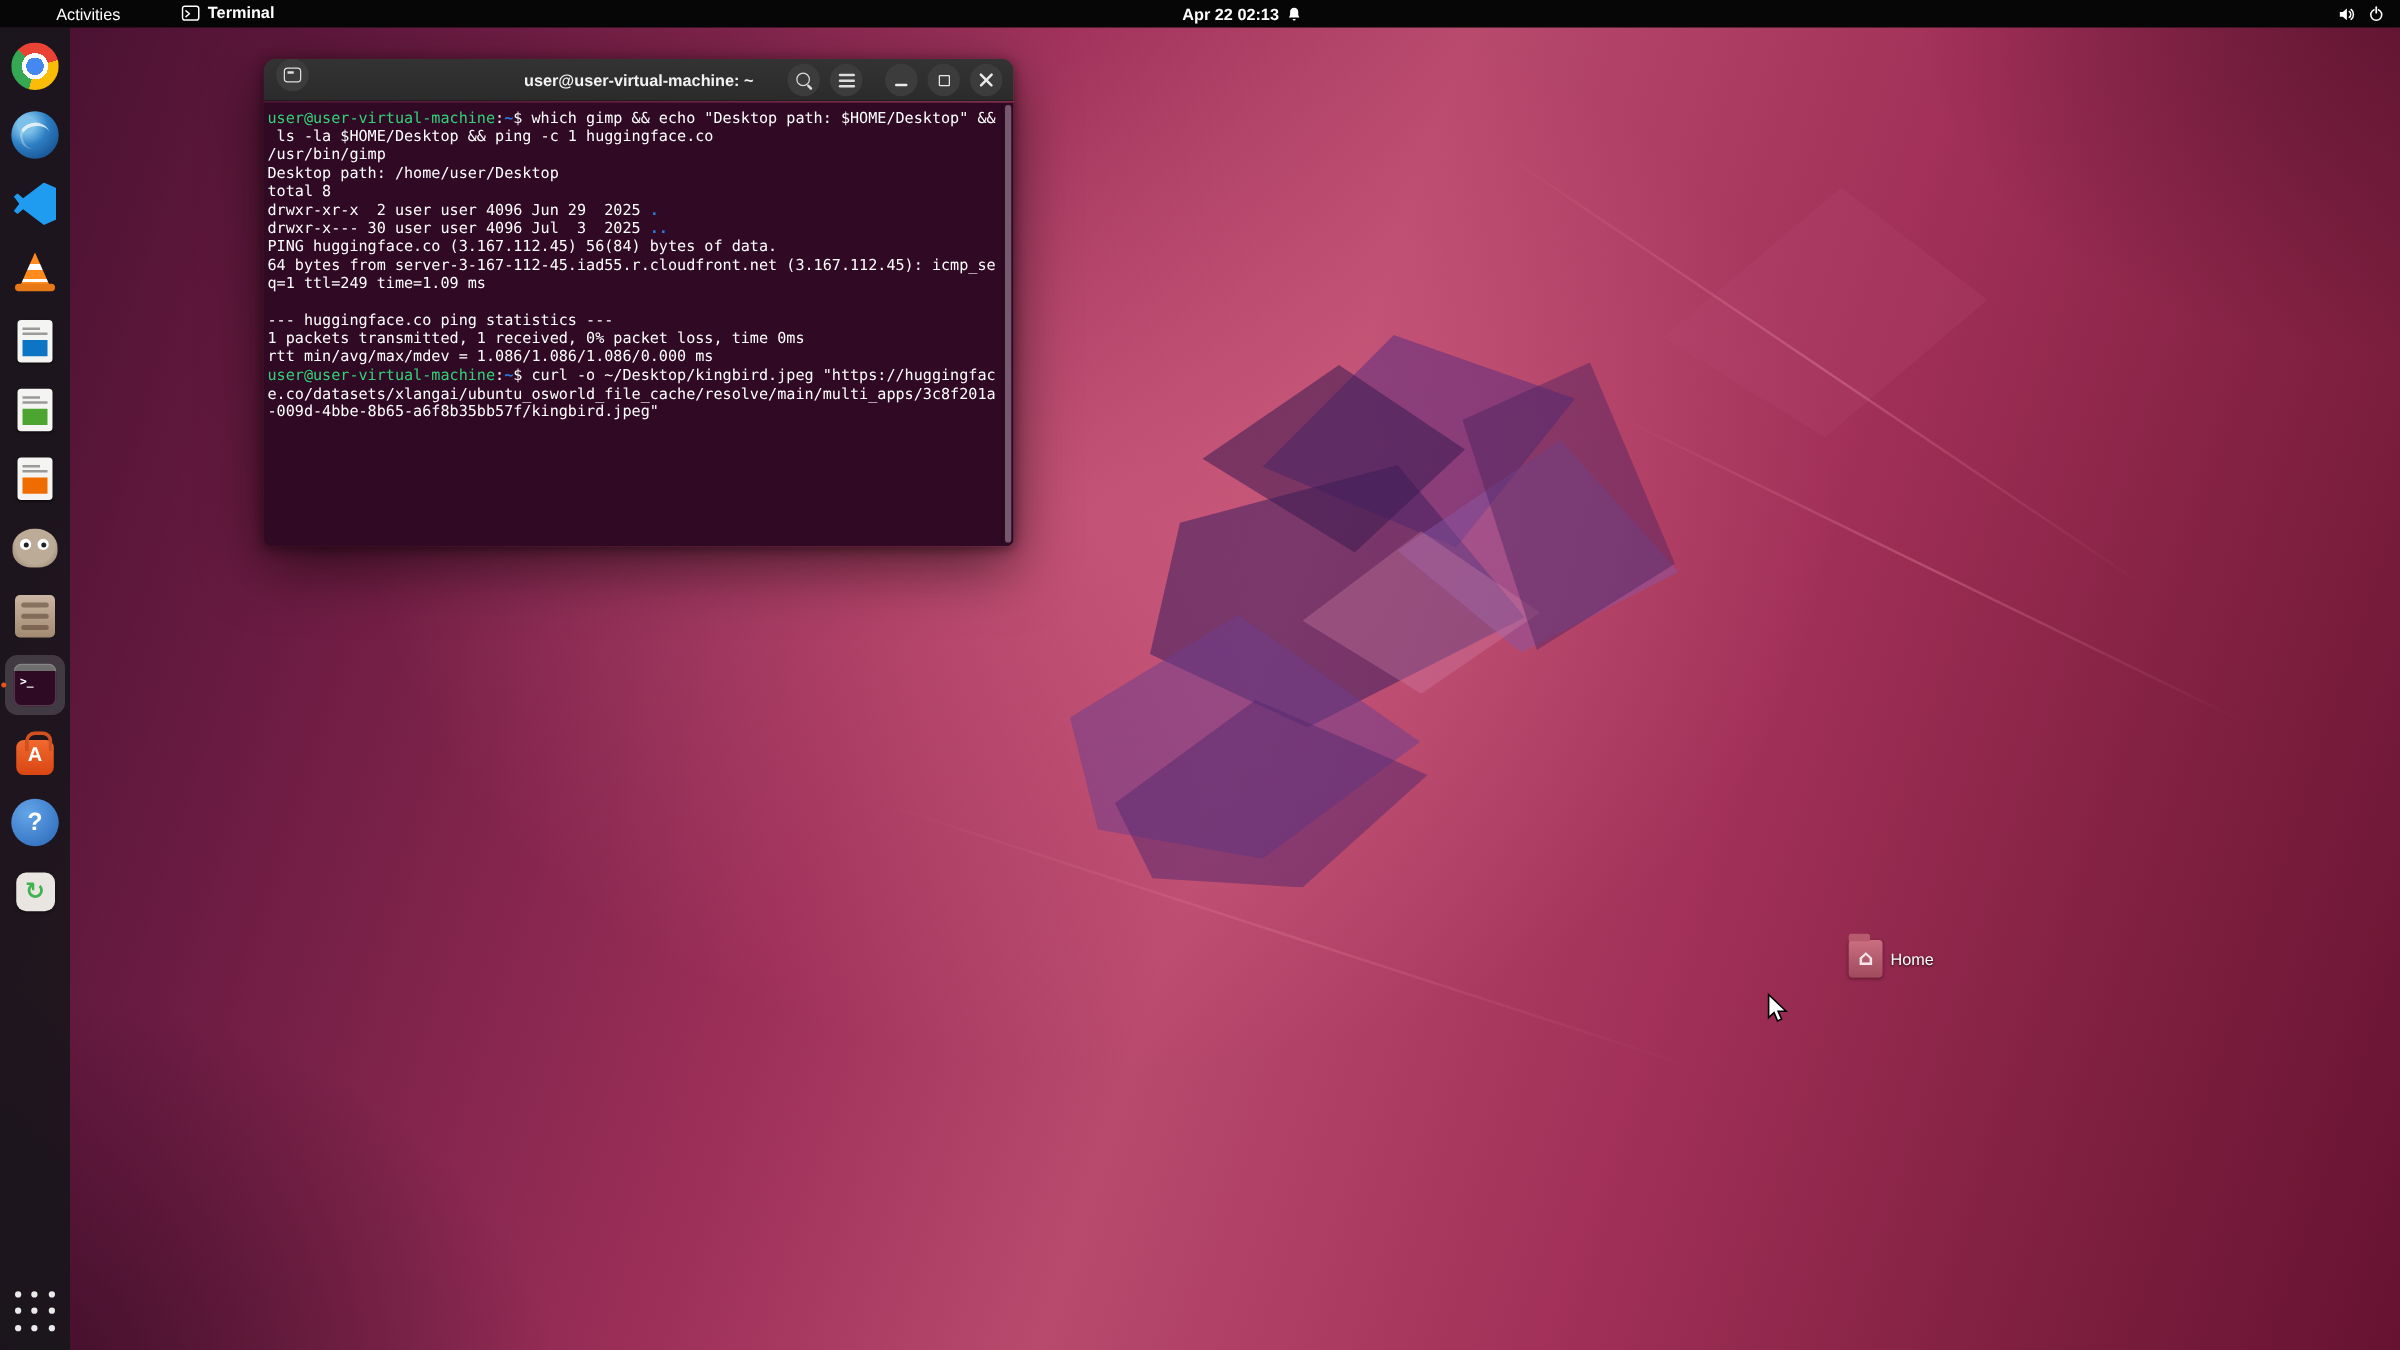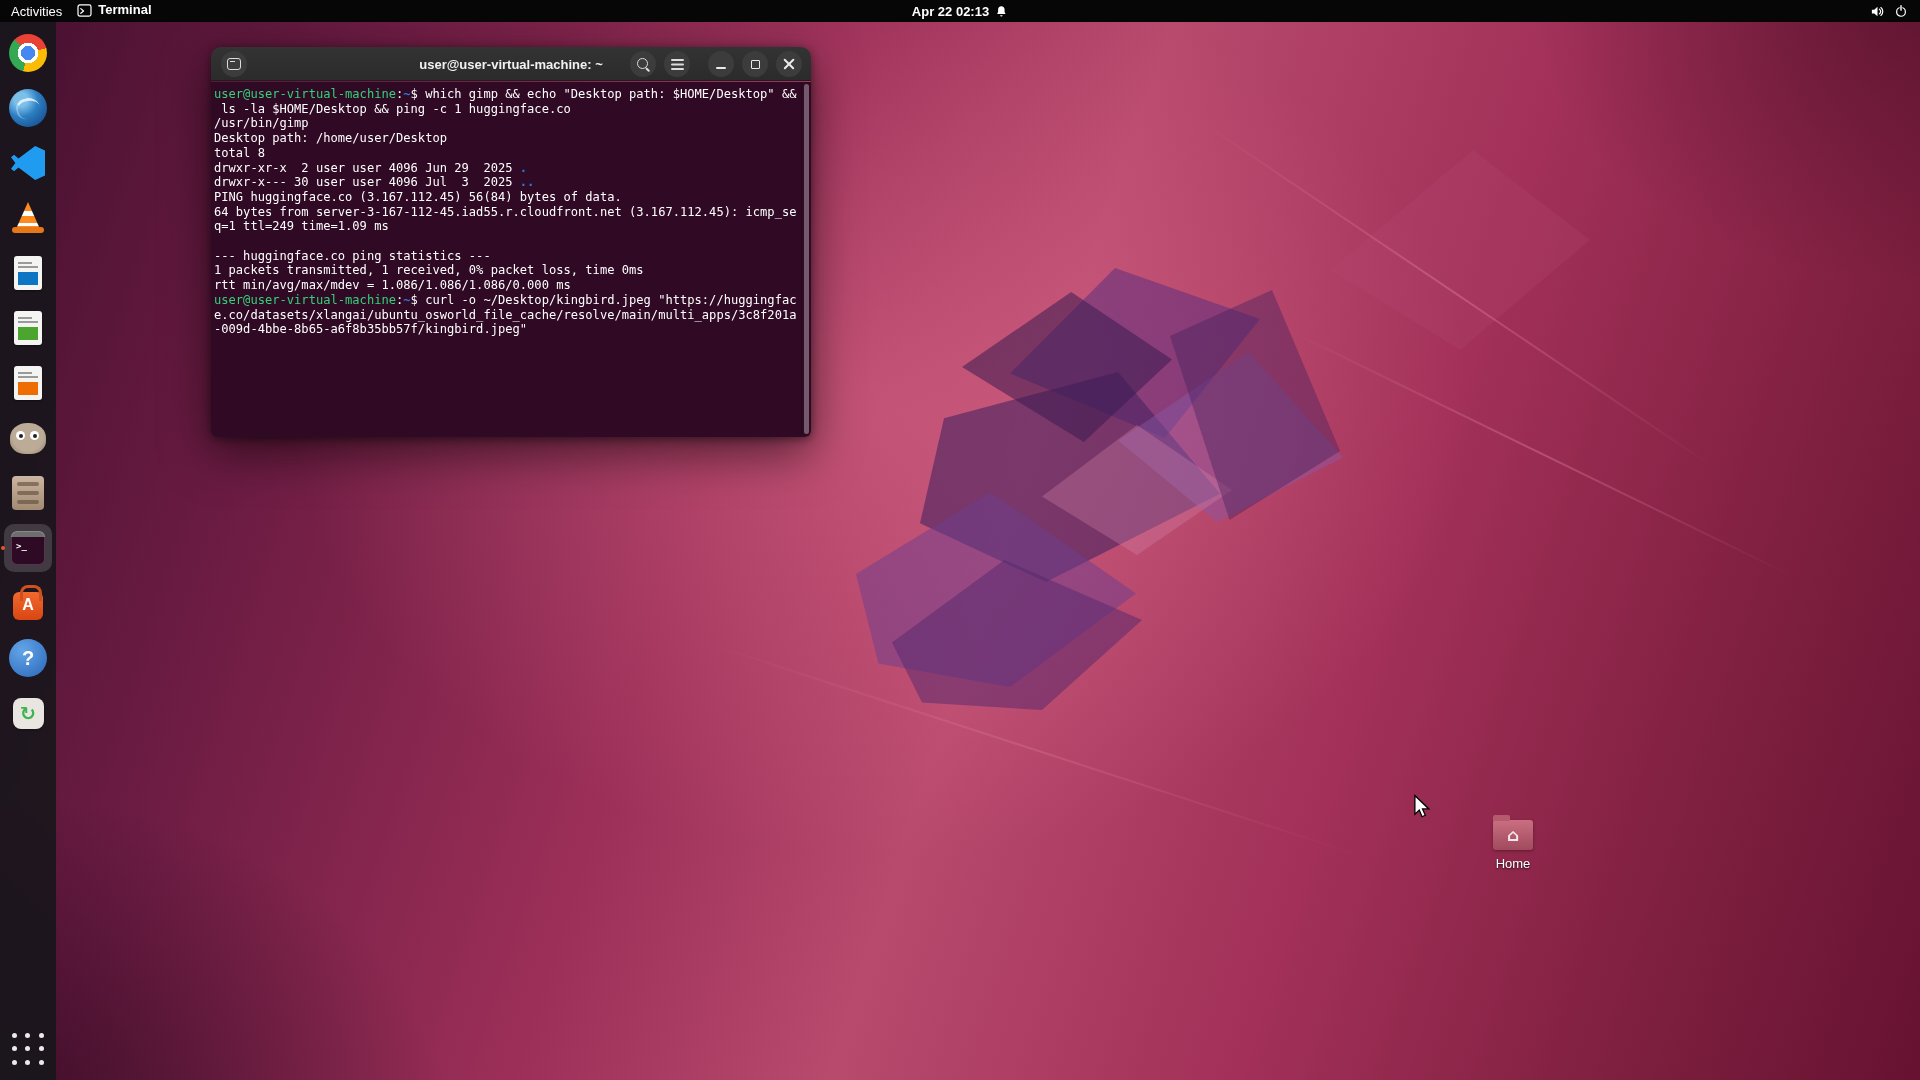--- a/index.html
+++ b/index.html
@@ -24,21 +24,21 @@
   .s7{left:1042px;top:425px;width:190px;height:130px;background:#d887ab;opacity:.32;clip-path:polygon(0 55%,50% 0,100% 50%,50% 100%);}
   .s8{left:1170px;top:290px;width:170px;height:230px;background:#45225e;opacity:.42;clip-path:polygon(0 20%,60% 0,100% 70%,35% 100%);}
   .s9{left:1330px;top:150px;width:260px;height:200px;background:#b5486f;opacity:.25;clip-path:polygon(0 60%,55% 0,100% 45%,50% 100%);}
   .streak{position:absolute;height:2px;background:linear-gradient(90deg,rgba(255,170,190,0),rgba(255,170,190,.28),rgba(255,170,190,0));}
   .k1{left:1200px;top:120px;width:620px;transform:rotate(34deg);transform-origin:left center;}
   .k2{left:1290px;top:330px;width:560px;transform:rotate(26deg);transform-origin:left center;}
   .k3{left:700px;top:640px;width:700px;transform:rotate(18deg);transform-origin:left center;opacity:.6;}
 
   
   .topbar{position:absolute;left:0;top:0;right:0;height:22px;background:#060606;display:flex;align-items:center;z-index:50;color:#fff;font-size:13px;}
-  .topbar button{background:none;border:0;color:#fff;font:inherit;height:22px;display:flex;align-items:center;gap:6px;padding:5px 11px;cursor:default;}
+  .topbar button{background:none;border:0;color:#fff;font:inherit;height:22px;display:flex;align-items:center;gap:6px;padding:5px 11px;cursor:default;margin-left:34px;}
   .topbar .app-menu{font-weight:700;padding-left:4px;align-items:flex-end;}
   .topbar .clock{position:absolute;left:50%;transform:translateX(-50%);font-weight:700;}
   .topbar .system{margin-left:auto;gap:9px;padding-right:12px;}
   .tb-svg{display:flex;align-items:center;}
 
   
   .dock{position:absolute;left:0;top:22px;bottom:0;width:56px;background:rgba(22,22,26,.88);z-index:40;display:flex;flex-direction:column;align-items:center;padding-top:7px;}
   .dock-items{display:flex;flex-direction:column;gap:7px;align-items:center;}
   .dock-item{width:48px;height:48px;border-radius:10px;display:flex;align-items:center;justify-content:center;position:relative;cursor:default;}
   .dock-item.running{background:rgba(255,255,255,.16);}
@@ -76,21 +76,21 @@
   .icon-help{border-radius:50%;background:radial-gradient(circle at 35% 30%,#63a5e8,#2a66b8);}
   .icon-help::after{content:'?';position:absolute;inset:0;display:flex;align-items:center;justify-content:center;font:700 20px "Liberation Sans",sans-serif;color:#fff;}
   .icon-updater{width:31px;height:31px;margin:3px;background:#e9e6e1;border-radius:8px;box-shadow:0 1px 2px rgba(0,0,0,.35);}
   .icon-updater::after{content:'\21bb';position:absolute;inset:0;display:flex;align-items:center;justify-content:center;font:700 19px "DejaVu Sans",sans-serif;color:#3eb34f;}
   .show-apps{margin-top:auto;margin-bottom:11px;width:40px;height:40px;border:0;background:none;display:grid;grid-template-columns:repeat(3,1fr);place-items:center;cursor:default;}
   .show-apps i{width:5px;height:5px;border-radius:50%;background:#eaeaea;}
 
   
   .terminal-window{position:absolute;left:211px;top:47px;width:600px;height:390px;border-radius:10px 10px 6px 6px;overflow:hidden;z-index:30;
       box-shadow:0 16px 48px rgba(0,0,0,.55),0 2px 10px rgba(0,0,0,.45);}
-  .titlebar{height:34px;background:linear-gradient(#333,#2b2b2b);border-bottom:1px solid #1e1e1e;display:flex;align-items:center;position:relative;}
+  .titlebar{height:34px;background:linear-gradient(#333,#2b2b2b);border-bottom:1px solid #1e1e1e;display:flex;position:relative;}
   .titlebar .title{position:absolute;left:50%;top:50%;transform:translate(-50%,-50%);font-size:13px;font-weight:700;color:#f2f2f2;white-space:nowrap;}
   .tb-btn{width:26px;height:26px;border-radius:50%;background:#3c3c3c;border:0;display:flex;align-items:center;justify-content:center;cursor:default;flex:none;}
   .tb-btn.left{margin-left:10px;}
   .tb-right{position:absolute;right:9px;top:4px;display:flex;gap:8px;align-items:center;}
   .gap-left{margin-left:10px;}
   .newtab-icon{width:14px;height:12px;border:1.5px solid #ddd;border-radius:3px;display:block;position:relative;}
   .newtab-icon::after{content:'';position:absolute;left:2px;top:2px;width:5px;height:1.5px;background:#ddd;}
   .search-icon{position:relative;width:15px;height:15px;display:block;}
   .search-icon::before{content:'';position:absolute;left:1px;top:1px;width:9px;height:9px;border:1.6px solid #ddd;border-radius:50%;}
   .search-icon::after{content:'';position:absolute;left:10px;top:10px;width:5px;height:1.8px;background:#ddd;transform:rotate(45deg);transform-origin:left center;border-radius:1px;}
@@ -106,21 +106,21 @@
   .term-body{position:absolute;top:35px;left:0;right:0;bottom:0;background:var(--term-bg);color:var(--term-fg);
       font-family:"DejaVu Sans Mono",monospace;font-size:12.1px;line-height:14.7px;white-space:pre;padding:5px 1px 0 3px;overflow:hidden;}
   .tline{min-height:14.7px;}
   .seg-f{color:var(--term-fg);}
   .seg-g{color:var(--g);font-weight:400;}
   .seg-b{color:var(--b);font-weight:700;}
   .term-scrollbar{position:absolute;top:36px;right:0;bottom:2px;width:10px;border-left:1px solid rgba(0,0,0,.25);}
   .term-scrollbar .thumb{position:absolute;top:1px;bottom:1px;right:2px;width:5px;border-radius:3px;background:rgba(175,155,170,.55);}
 
   
-  .desktop-icon{position:absolute;left:1479px;top:820px;width:68px;display:flex;flex-direction:column;align-items:center;gap:6px;z-index:10;cursor:default;}
+  .desktop-icon{position:absolute;left:1479px;top:752px;width:68px;display:flex;flex-direction:row;align-items:center;gap:6px;z-index:10;cursor:default;}
   .folder{width:40px;height:30px;position:relative;display:block;background:linear-gradient(180deg,#c96f80,#a14a5e);border-radius:3px;box-shadow:0 1px 3px rgba(0,0,0,.35);}
   .folder::before{content:'';position:absolute;left:0;top:-5px;width:17px;height:6px;border-radius:2px 2px 0 0;background:#b65a6e;}
   .folder::after{content:'\2302';position:absolute;inset:0;display:flex;align-items:center;justify-content:center;font:700 17px "DejaVu Sans",sans-serif;color:rgba(255,255,255,.85);}
   .folder-label{font-size:13px;color:#fff;text-shadow:0 1px 2px rgba(0,0,0,.85);}
 
   
   .cursor{position:absolute;left:1412px;top:794px;z-index:100;pointer-events:none;}
 </style>
 </head>
 <body>

